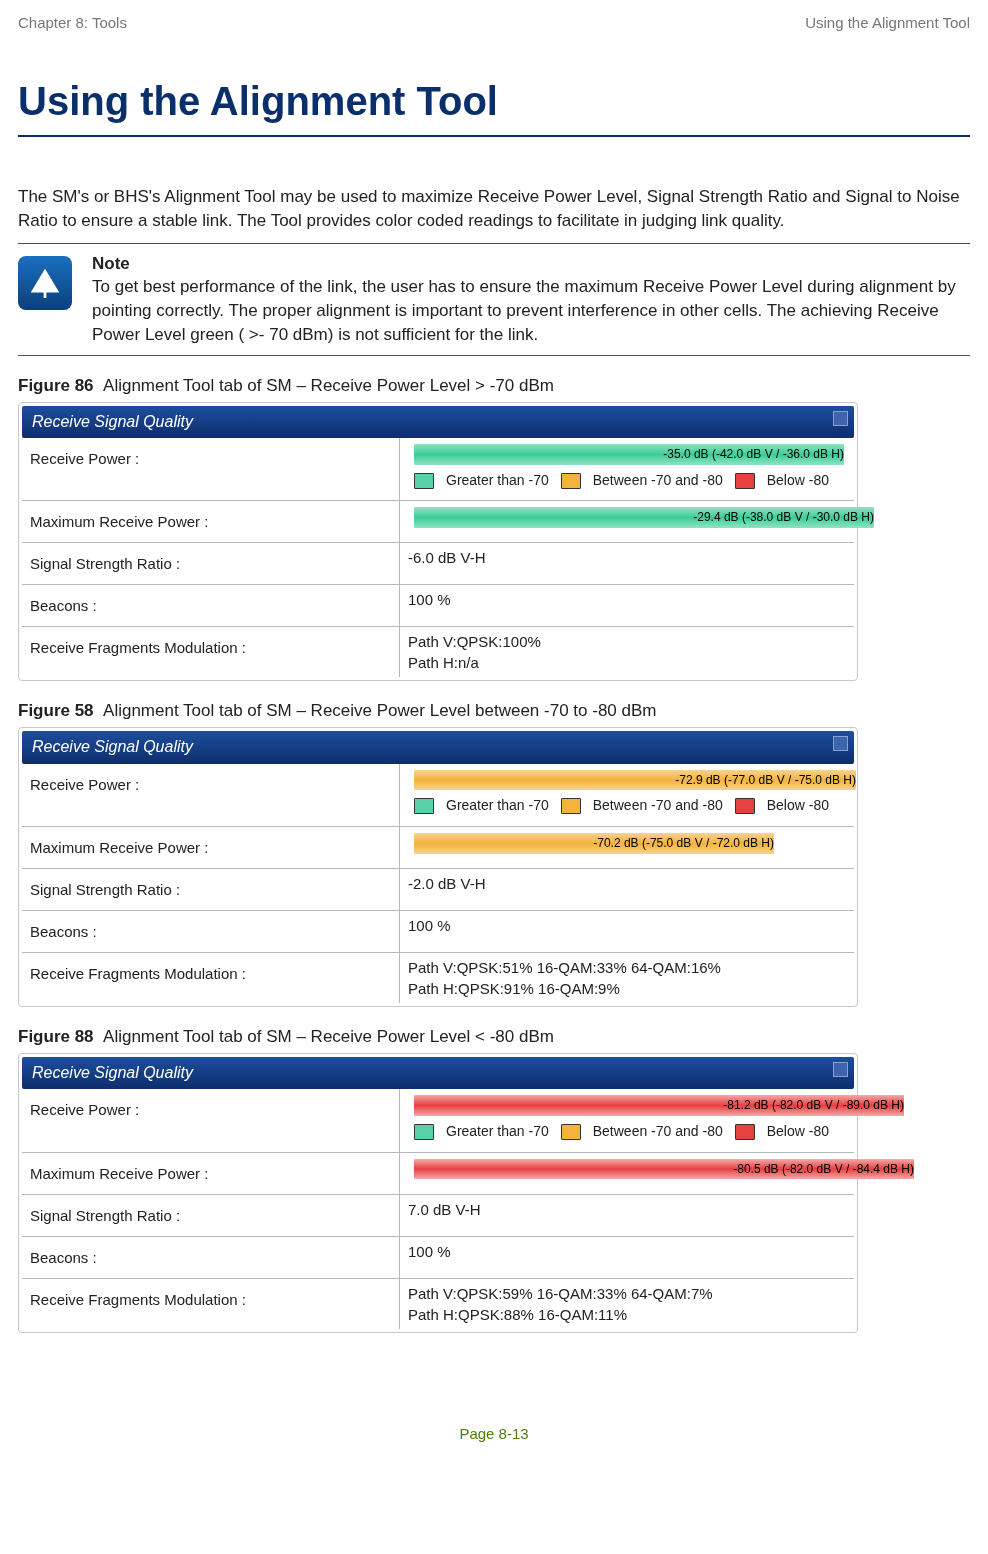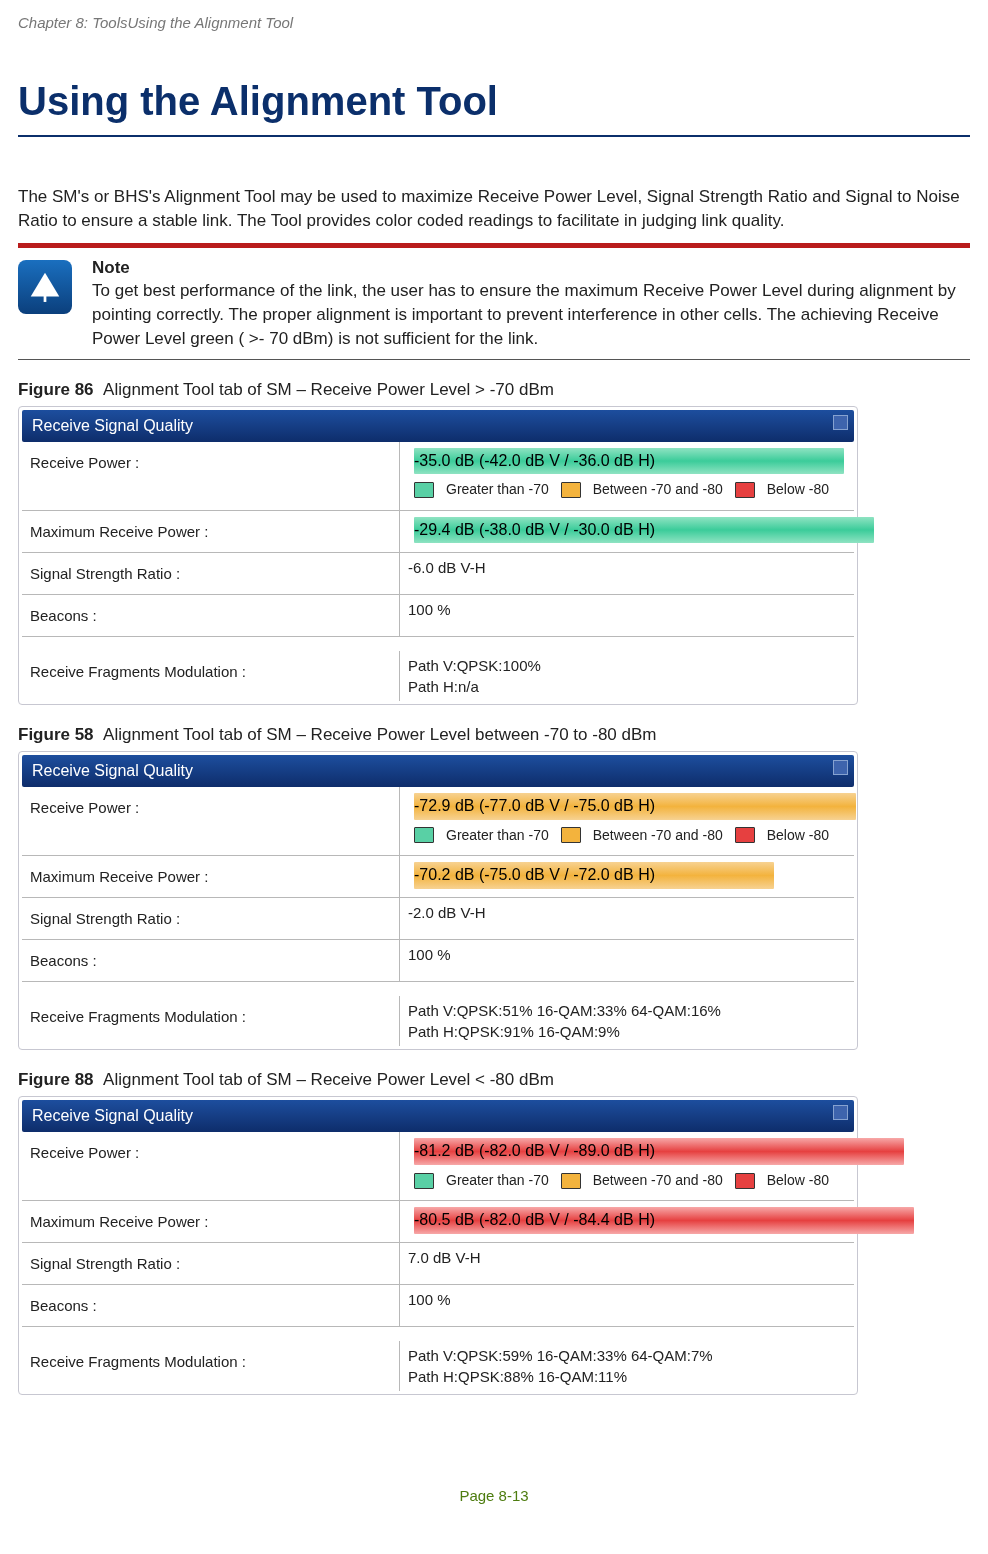--- a/index.html
+++ b/index.html
@@ -6,34 +6,34 @@
   body {
     font-family: Arial, Helvetica, sans-serif;
     margin: 0;
     padding: 0;
     width: 988px;
     color: #222;
     font-size: 17px;
     line-height: 1.4;
   }
   .page { padding: 12px 18px 30px 18px; }
-  .top-hdr { display:flex; color:#777; font-size:15px; margin-bottom:40px;font-style:italic; }
+  .top-hdr { display:flex; justify-content:space-between; color:#777; font-size:15px; margin-bottom:40px; }
   h1.main-title {
     font-family: "Arial Narrow", Arial, sans-serif;
     font-stretch: condensed;
     font-weight: bold;
     color: #0b2f6b;
     font-size: 40px;
     margin: 0 0 6px 0;
     letter-spacing: 0px;
     border-bottom: 2px solid #0b2f6b;
     padding-bottom: 6px;
   }
   .intro { margin-top: 48px; margin-bottom: 10px; }
-  .note-box { border-top:5px solid #b91c1c; border-bottom:1px solid #555; padding:8px 0; display:flex; gap:20px; }
+  .note-box { border-top:1px solid #b91c1c; border-bottom:1px solid #555; padding:8px 0; display:flex; gap:20px; }
   .note-icon {
     width:54px; height:54px; border-radius:8px;
     background: linear-gradient(#1a6fbf,#0b3f7c);
     display:flex; align-items:center; justify-content:center;
     flex: 0 0 54px;
     margin-top:4px;
   }
   .note-icon svg { width:34px; height:34px; }
   .note-title { font-weight:bold; }
   .fig-cap { margin-top: 18px; margin-bottom:4px; }
@@ -46,44 +46,45 @@
     padding:3px;
     width: 840px;
   }
   .panel-hdr {
     background: linear-gradient(#1d4e9e,#0e2d6b);
     color:#fff;
     font-size:16px;
     padding:5px 10px;
     border-radius:2px;
     position:relative;
+    font-style:italic;
   }
   .panel-hdr .collapse-icon {
     position:absolute; right:6px; top:5px;
     width:15px; height:15px; background:#3e64ad;
     border:1px solid #86a2d0;
   }
   .row {
     display:flex;
     border-bottom:1px solid #b8b8b8;
     font-size:15px;
   }
-  .row.last { border-bottom:none;margin-top:14px; }
+  .row.last { border-bottom:none; }
   .row .lbl {
     flex:0 0 378px;
     padding:10px 8px;
     border-right:1px solid #b8b8b8;
     color:#222;
   }
   .row .val { flex:1; padding:4px 8px; color:#222; }
   .bar-wrap { padding:0; }
   .bar {
     margin:2px 2px 2px 6px;
-    text-align:left;
-    font-size:16px;
+    text-align:right;
+    font-size:12px;
     padding:2px 0;
     border-radius:1px;
   }
   .bar.green  { background: linear-gradient(#8fe3c2,#3bcc9a,#8fe3c2); width:430px; color:#000; }
   .bar.green2 { background: linear-gradient(#8fe3c2,#3bcc9a,#8fe3c2); width:460px; color:#000; }
   .bar.orange { background: linear-gradient(#f7d292,#f3b33d,#f7d292); width:442px; color:#000; }
   .bar.orange2{ background: linear-gradient(#f7d292,#f3b33d,#f7d292); width:360px; color:#000; }
   .bar.red    { background: linear-gradient(#f7a8a8,#e64040,#f7a8a8); width:490px; color:#000; }
   .bar.red2   { background: linear-gradient(#f7a8a8,#e64040,#f7a8a8); width:500px; color:#000; }
 

